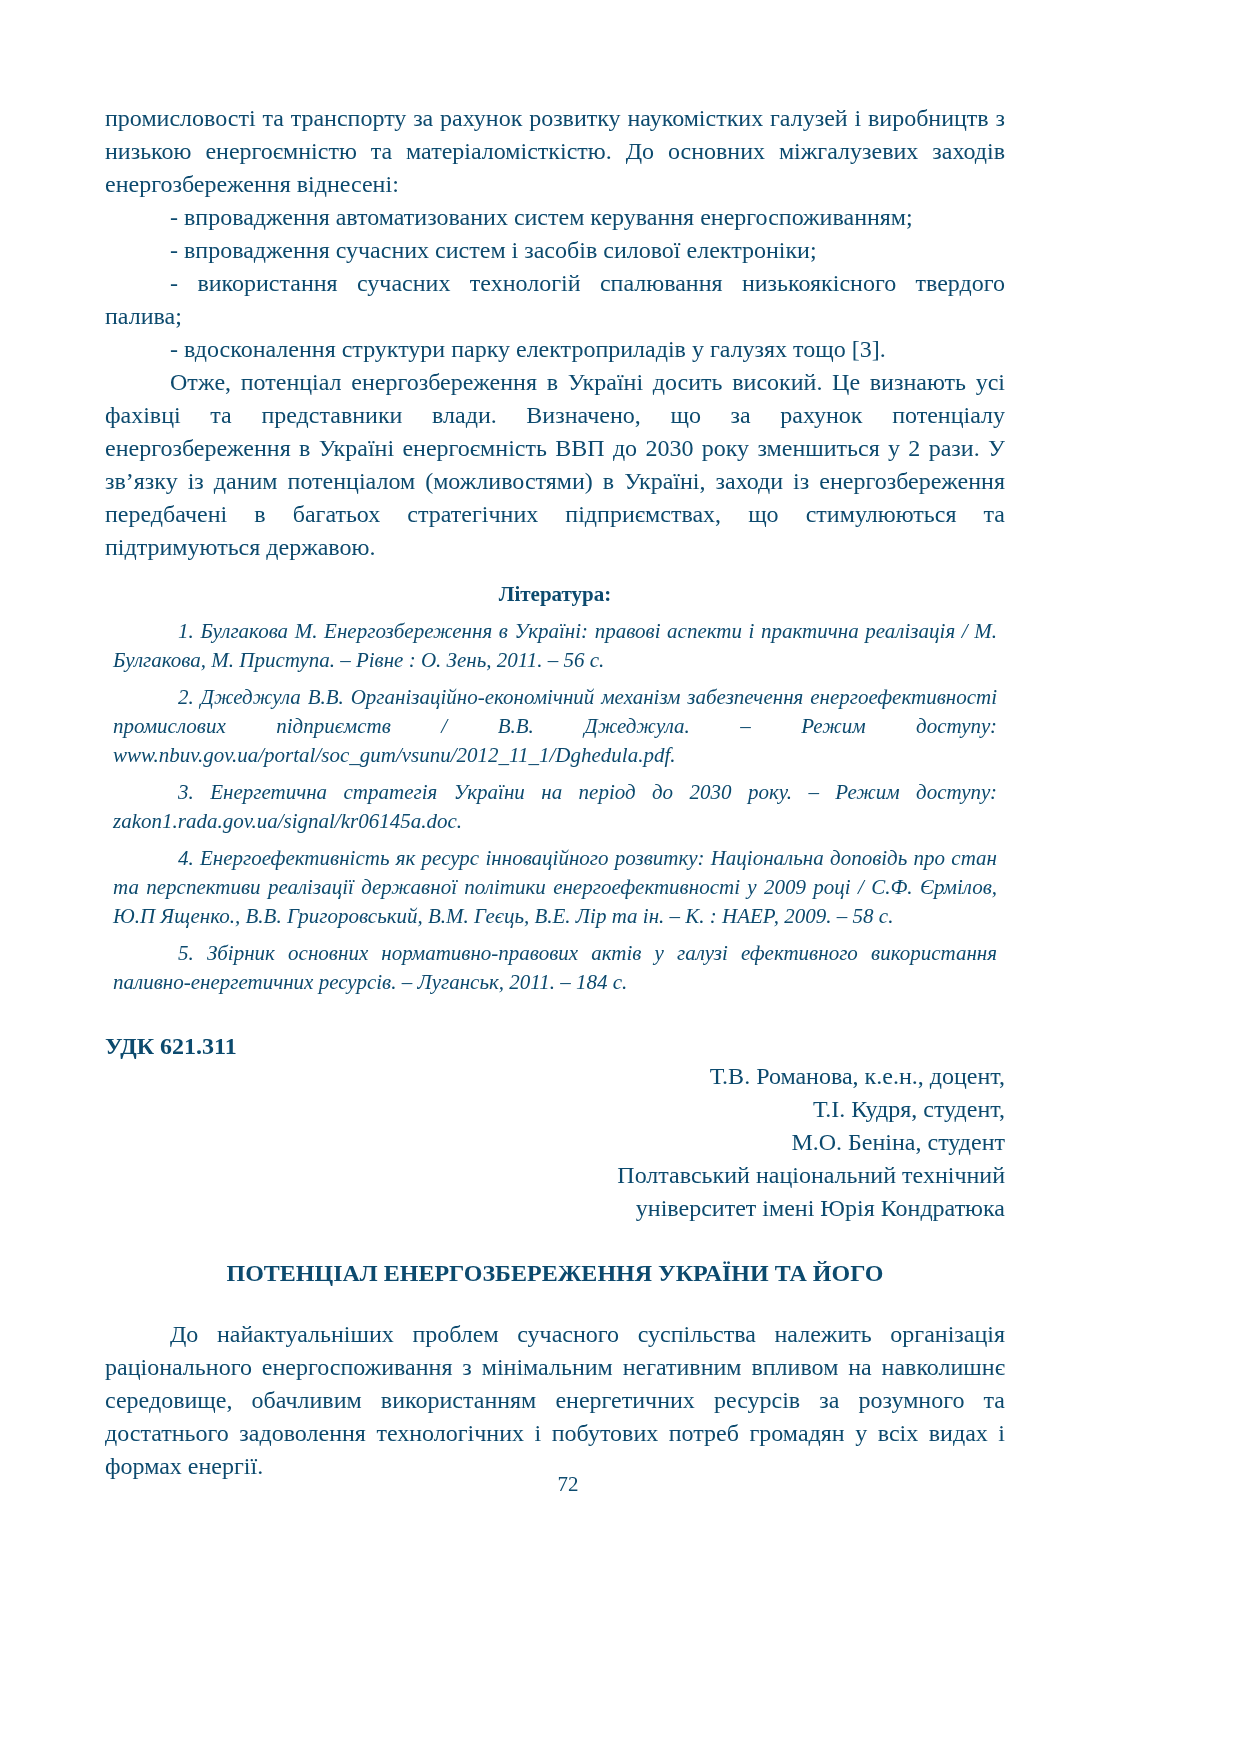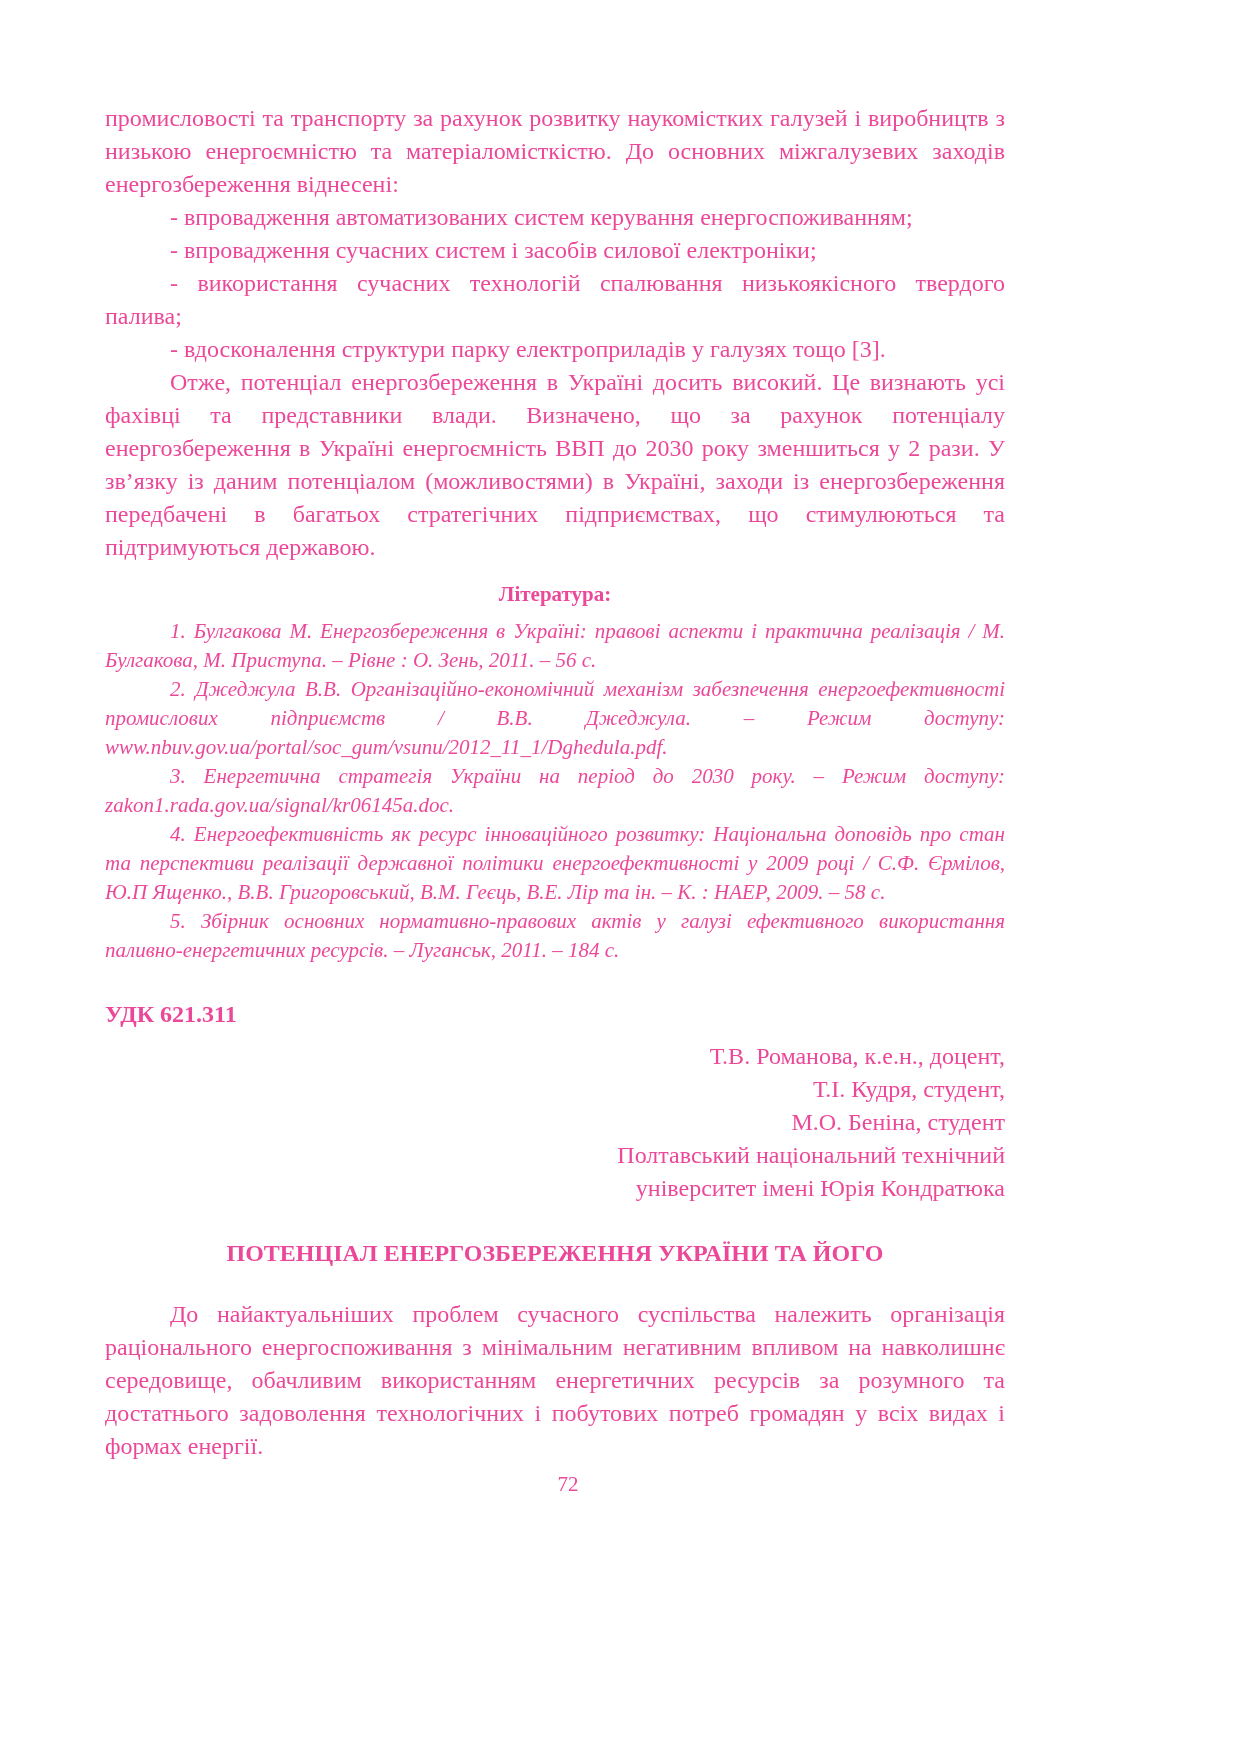--- a/index.html
+++ b/index.html
@@ -6,21 +6,21 @@
     margin: 0;
     padding: 0;
     background: #ffffff;
   }
   .page {
     position: relative;
     width: 1043px;
     height: 1754px;
     background: #ffffff;
     font-family: "Liberation Serif", "DejaVu Serif", serif;
-    color: #ec4899;
+    color: #0c4a6e;
     overflow: hidden;
   }
   .text-block {
     position: absolute;
     left: 105px;
     top: 102px;
     width: 900px;
   }
   .par {
     font-size: 24px;
@@ -37,29 +37,28 @@
     font-weight: bold;
     text-align: center;
     margin: 18px 0 10px 0;
   }
   .refs p {
     font-size: 21px;
     line-height: 29px;
     font-style: italic;
     text-align: justify;
     text-indent: 65px;
-    margin: 0;
+    margin: 8px;
   }
   .udc {
     font-size: 24px;
     font-weight: bold;
     margin: 36px 0 0 0;
   }
   .authors {
-    margin-top: 12px;
   }
   .authors p {
     font-size: 24px;
     line-height: 33px;
     text-align: right;
     margin: 0;
   }
   .title {
     font-size: 24px;
     font-weight: bold;

